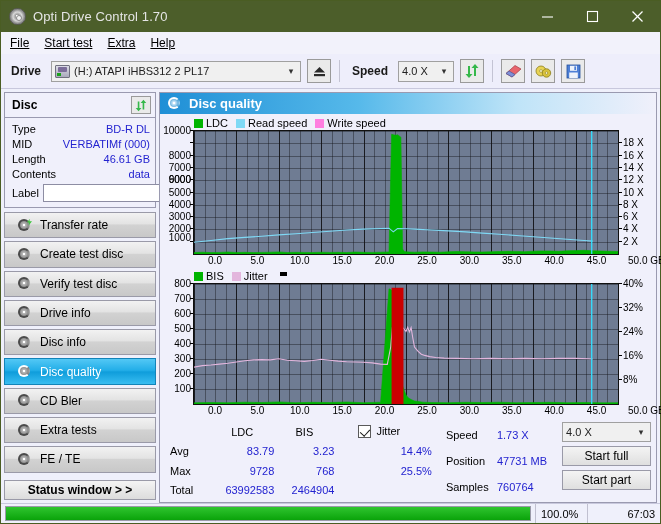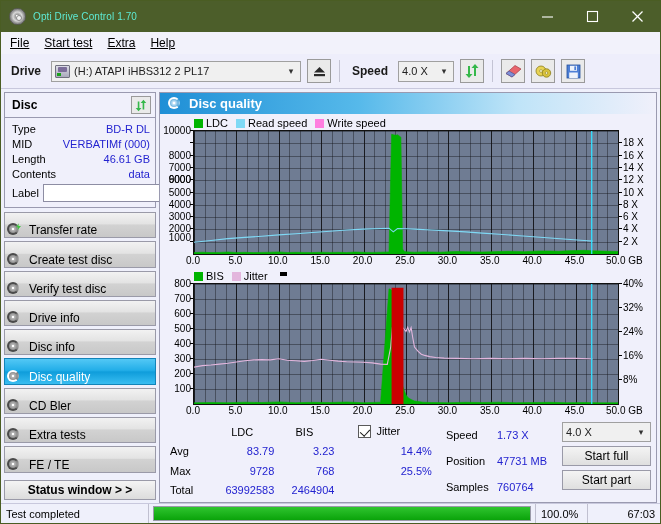--- a/index.html
+++ b/index.html
@@ -33,21 +33,21 @@
     background: radial-gradient(circle at 50% 50%, #ffffff 0%, #ffffff 17%, #9b9b9b 19%, #d8d8d8 42%, #8d8d8d 65%, #e8e8e8 100%);
     border: 1px solid #5a5a5a;
     position: relative;
   }
   .titlebar .app-icon:after {
     content: ""; position: absolute; left: 6px; top: 6px;
     width: 4px; height: 4px; border-radius: 50%; background: #f2f2f2;
     border: 1px solid #888;
   }
   .titlebar .title {
-    color: #5eead4; font-size: 10px; letter-spacing: .1px;
+    color: #e5e5e5; font-size: 13px; letter-spacing: .1px;
   }
   .winbtns { position: absolute; right: 0; top: 0; height: 31px; display: flex; }
   .winbtn {
     width: 45px; height: 31px; display: flex; align-items: center; justify-content: center;
     color: #fff;
   }
   .winbtn svg { display: block; }
 
   
   .menubar {
@@ -134,21 +134,21 @@
   .cd-disc {
     width: 13px; height: 13px; border-radius: 50%;
     background: radial-gradient(circle, #fff 0 15%, #cfc14f 18%, #e8dd83 45%, #bfae3e 75%, #efe79f 100%);
     border: 1px solid #8e8436;
   }
 
   .navbtn {
     height: 27px; margin-bottom: 3px;
     border: 1px solid #9a9aa8;
     background: linear-gradient(#f2f2f2 0%, #e3e3e3 45%, #d2d2d2 50%, #c8c8c8 100%);
-    display: flex; align-items: flex-end; padding-left: 1px; gap: 8px;
+    display: flex; align-items: center; padding-left: 12px; gap: 8px;
     font-size: 12px; color: #000;
   }
   .navbtn.active {
     background: linear-gradient(#53c8f5 0%, #23aee8 45%, #0f9ddb 52%, #39bdf1 100%);
     border: 1px solid #1383b8; color: #fff;
   }
   .navicon { width: 15px; height: 15px; flex: 0 0 15px; position: relative; }
   .navicon .ring {
     position: absolute; left: 1px; top: 1px; width: 12px; height: 12px;
     border-radius: 50%; border: 2px solid #4a4a4a; border-right-color: transparent;
@@ -206,21 +206,21 @@
   .plot .grid-v, .plot .grid-h { position: absolute; background: rgba(20,20,25,.42); }
   .plot .grid-v { width: 1px; top: 0; bottom: 0; }
   .plot .grid-v.major { background: rgba(10,10,12,.85); }
   .plot .grid-h { height: 1px; left: 0; right: 0; }
   .plot svg { position: absolute; left: 0; top: 0; }
 
   .xaxis {
     height: 14px; position: relative; font-size: 10px; color: #000;
     margin-left: 30px; margin-right: 34px;
   }
-  .xaxis .xt { position: absolute; transform: translateX(-50%); top: 0; white-space: nowrap; }
+  .xaxis .xt { position: absolute; transform: translateX(-50%); top: 0; white-space: nowrap; margin-left: 22px; }
   .xaxis .xt.last { transform: translateX(-30%); }
 
   
   .stats {
     flex: 1 1 auto; display: flex; padding: 3px 5px 2px 6px; font-size: 11px; min-height: 0;
   }
   .st-val { color: #2323d0; }
   .tbl { border-collapse: collapse; }
   .tbl td { padding: 0 0 0 0; height: 15px; font-size: 11px; vertical-align: middle; }
   .t-head { text-align: center; color: #000; }
@@ -773,21 +773,20 @@
             <span class="arrow">▾</span>
           </div>
           <div class="btn" style="height:20px">Start full</div>
           <div class="btn" style="height:20px">Start part</div>
         </div>
       </div>
     </div>
   </div>
 
   <div class="statusbar">
-    <div class="sb-cell sb-msg">Test completed</div>
     <div class="sb-cell sb-prog">
       <div class="progress-outer">
         <div class="progress-inner" id="prog-inner" style="width: 100%;"></div>
       </div>
     </div>
     <div class="sb-cell sb-pct">100.0%</div>
     <div class="sb-cell sb-time">67:03</div>
   </div>
 
 </div>

